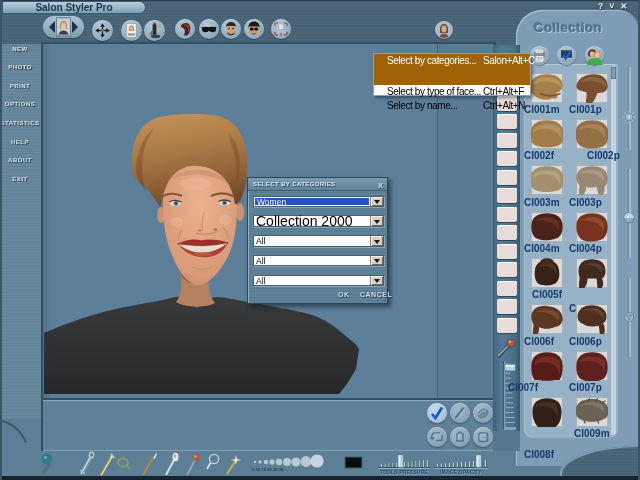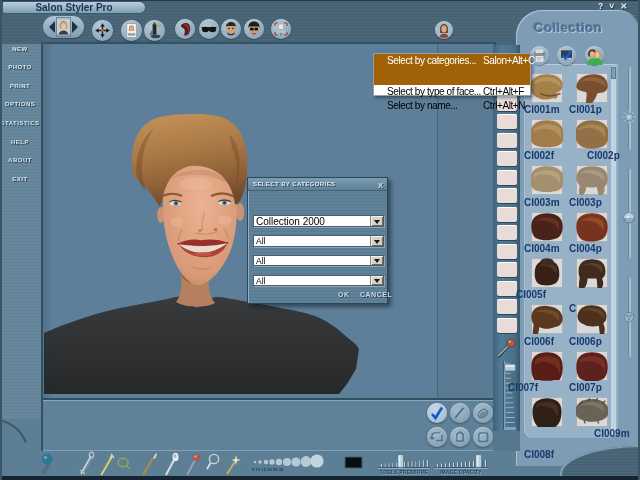--- a/index.html
+++ b/index.html
@@ -335,21 +335,21 @@
 <div class="thumbL" style="left:569px;top:243.1px">Cl004p</div>
 <svg class="abs" style="left:531px;top:257.9px" width="32" height="30" viewBox="0 0 32 30">
       <rect x="0" y="0" width="32" height="30" fill="#d9d9d9"></rect>
       <rect x="0.5" y="0.5" width="31" height="29" fill="none" stroke="#a6b2b9" stroke-width="1"></rect>
       <g transform="translate(16,14.5) scale(1.12,1.2) translate(-16,-13)">
         <path d="M5,14 C5,6 9,3 16,3 C23,3 27,6 27,14 C27,19 25,22 21,23 C18,24 13,24 10,23 C7,22 5,19 5,14 Z" fill="#372016"></path>
         <path d="M8,8 C11,4 21,4 24,8 C25,10 25,12 24,14 C21,7 11,7 8,8 Z" fill="#5e412b" opacity="0.55"></path>
         <ellipse cx="16" cy="4" rx="6" ry="2.8" fill="#442b20"></ellipse>
       </g>
     </svg>
-<div class="thumbL" style="left:516px;top:289.4px">Cl005f</div>
+<div class="thumbL" style="left:532px;top:289.4px">Cl005f</div>
 <svg class="abs" style="left:576px;top:257.9px" width="32" height="30" viewBox="0 0 32 30">
       <rect x="0" y="0" width="32" height="30" fill="#d9d9d9"></rect>
       <rect x="0.5" y="0.5" width="31" height="29" fill="none" stroke="#a6b2b9" stroke-width="1"></rect>
       <g transform="translate(16,14.5) scale(1.12,1.2) translate(-16,-13)">
         <path d="M4,12 C4,5 9,2 16,2 C23,2 28,5 28,12 C28,15 27,17 25,18 C27,22 26,26 22,28 C20,26 21,21 20,18 L12,18 C12,22 10,27 6,28 C3,26 5,20 5,17 C4,15 4,13 4,12 Z" fill="#3f2a1d"></path>
         <path d="M7,8 C10,4 22,4 25,8 C26,10 25,12 24,13 C21,6 10,6 7,8 Z" fill="#6a4f33" opacity="0.55"></path>
       </g>
     </svg>
 <div class="thumbL" style="left:569px;top:303px">Cl005p</div>
 <svg class="abs" style="left:531px;top:304.2px" width="32" height="30" viewBox="0 0 32 30">
@@ -399,21 +399,21 @@
 <div class="thumbL" style="left:524px;top:449px">Cl008f</div>
 <svg class="abs" style="left:576px;top:396.9px" width="32" height="30" viewBox="0 0 32 30">
       <rect x="0" y="0" width="32" height="30" fill="#d9d9d9"></rect>
       <rect x="0.5" y="0.5" width="31" height="29" fill="none" stroke="#a6b2b9" stroke-width="1"></rect>
       <g transform="translate(16,14.5) scale(1.12,1.2) translate(-16,-13)">
         <path d="M1,12 C2,5 9,2.5 16,2.5 C23,2.5 30,5 31,12 C31,16 29,19 25,20 C20,22 11,22 7,20 C3,19 1,16 1,12 Z" fill="#6a6255"></path>
         <path d="M5,8 C10,4 22,4 26,8 C27,10 27,12 26,14 C23,7 9,7 5,8 Z" fill="#908674" opacity="0.55"></path>
         <path d="M5,7 L8,4 M12,4.5 L14,2 M19,4.5 L21,2 M25,6 L28,4 M9,21 L10,23 M21,21 L22,23" stroke="#4c4536" stroke-width="1" fill="none"></path>
       </g>
     </svg>
-<div class="thumbL" style="left:594px;top:428.4px">Cl009m</div>
+<div class="thumbL" style="left:574px;top:428.4px">Cl009m</div>
   </div>
 <div class="abs" style="z-index:2">
     <div class="abs" style="left:493px;top:45px;width:27px;height:386px;background:linear-gradient(90deg,#3f637c,#527a96 30%,#4a7089 80%,#35566c)"></div>
     <div class="abs" style="left:496.5px;top:77.0px;width:20px;height:15px;background:#e9dcd8;border-radius:2px;box-shadow:0 1px 0 rgba(20,40,55,.6), inset 0 1px 0 #fff"></div>
     <div class="abs" style="left:496.5px;top:95.5px;width:20px;height:15px;background:#e9dcd8;border-radius:2px;box-shadow:0 1px 0 rgba(20,40,55,.6), inset 0 1px 0 #fff"></div>
     <div class="abs" style="left:496.5px;top:114.0px;width:20px;height:15px;background:#e9dcd8;border-radius:2px;box-shadow:0 1px 0 rgba(20,40,55,.6), inset 0 1px 0 #fff"></div>
     <div class="abs" style="left:496.5px;top:132.5px;width:20px;height:15px;background:#e9dcd8;border-radius:2px;box-shadow:0 1px 0 rgba(20,40,55,.6), inset 0 1px 0 #fff"></div>
     <div class="abs" style="left:496.5px;top:151.0px;width:20px;height:15px;background:#e9dcd8;border-radius:2px;box-shadow:0 1px 0 rgba(20,40,55,.6), inset 0 1px 0 #fff"></div>
     <div class="abs" style="left:496.5px;top:169.5px;width:20px;height:15px;background:#e9dcd8;border-radius:2px;box-shadow:0 1px 0 rgba(20,40,55,.6), inset 0 1px 0 #fff"></div>
     <div class="abs" style="left:496.5px;top:188.0px;width:20px;height:15px;background:#e9dcd8;border-radius:2px;box-shadow:0 1px 0 rgba(20,40,55,.6), inset 0 1px 0 #fff"></div>
@@ -619,23 +619,32 @@
       <rect x="41.6" y="0.5" width="6" height="13" rx="1.5" fill="#b8cdda" stroke="#577587" stroke-width="0.8"></rect>
       <rect x="42.8" y="1.5" width="1.6" height="11" fill="#e2eef5"></rect>
     </svg>
     <div class="abs" style="left:424px;top:470px;width:74px;text-align:center;font-size:4.6px;font-weight:bold;color:#24465c;letter-spacing:.4px;text-shadow:0.5px 0.5px 0 #8fadc0">IMAGE OPACITY</div>
   </div>
 <div class="abs" style="left:247px;top:177px;width:141px;height:127px;z-index:30;background:repeating-linear-gradient(180deg,#5f8199 0px,#5f8199 2px,#597b91 2px,#597b91 3px);border:1px solid #2c4654;box-shadow:3px 3px 4px rgba(10,20,30,.5), inset 1px 1px 0 #8fb0c2">
     <div style="position:absolute;left:0;top:0;width:100%;height:13px;background:linear-gradient(180deg,#7c9cb0,#5f8299);border-bottom:1px solid #42606e">
       <span style="position:absolute;left:5px;top:3px;font-size:6px;font-weight:bold;color:#dfe9f1;letter-spacing:.4px;text-shadow:1px 1px 0 #2c4654">SELECT BY CATEGORIES</span>
       <span style="position:absolute;right:4px;top:2.5px;font-size:7.5px;font-weight:bold;color:#d5e2ea;text-shadow:1px 1px 0 #2c4654">X</span>
     </div>
+<div class="abs" style="left:5px;top:17.5px;width:131px;height:11.5px;background:#fff;
+border:1px solid #46606e;box-shadow:1px 1px 0 rgba(255,255,255,.3)">
+      <div style="position:absolute;left:1px;top:1px;right:14px;bottom:1px;background:#2851c8;color:#fff;font-size:8.5px;line-height:9px;padding-left:2px">Women</div>
+<div style="position:absolute;right:0;top:0;width:13px;height:9.5px;background:#d8d0c2;
+border-left:1px solid #8a867c;box-shadow:inset 1px 1px 0 #f5f0e8, inset -1px -1px 0 #6e6a60">
+<div style="position:absolute;left:3.2px;top:3.5px;width:0;height:0;border-top:4px solid #1a1a1a;
+border-left:3.5px solid transparent;border-right:3.5px solid transparent"></div>
+      </div>
+    </div>
 <div class="abs" style="left:5px;top:37.3px;width:131px;height:11.5px;background:#fff;
 border:1px solid #46606e;box-shadow:1px 1px 0 rgba(255,255,255,.3)">
-      <div style="position:absolute;left:2px;top:1px;font-size:10px;line-height:9px;color:#000">Collection 2000</div>
+      <div style="position:absolute;left:2px;top:1px;font-size:14px;line-height:9px;color:#000">Collection 2000</div>
 <div style="position:absolute;right:0;top:0;width:13px;height:9.5px;background:#d8d0c2;
 border-left:1px solid #8a867c;box-shadow:inset 1px 1px 0 #f5f0e8, inset -1px -1px 0 #6e6a60">
 <div style="position:absolute;left:3.2px;top:3.5px;width:0;height:0;border-top:4px solid #1a1a1a;
 border-left:3.5px solid transparent;border-right:3.5px solid transparent"></div>
       </div>
     </div>
 <div class="abs" style="left:5px;top:57.1px;width:131px;height:11.5px;background:#fff;
 border:1px solid #46606e;box-shadow:1px 1px 0 rgba(255,255,255,.3)">
       <div style="position:absolute;left:2px;top:1px;font-size:8.5px;line-height:9px;color:#000">All</div>
 <div style="position:absolute;right:0;top:0;width:13px;height:9.5px;background:#d8d0c2;

